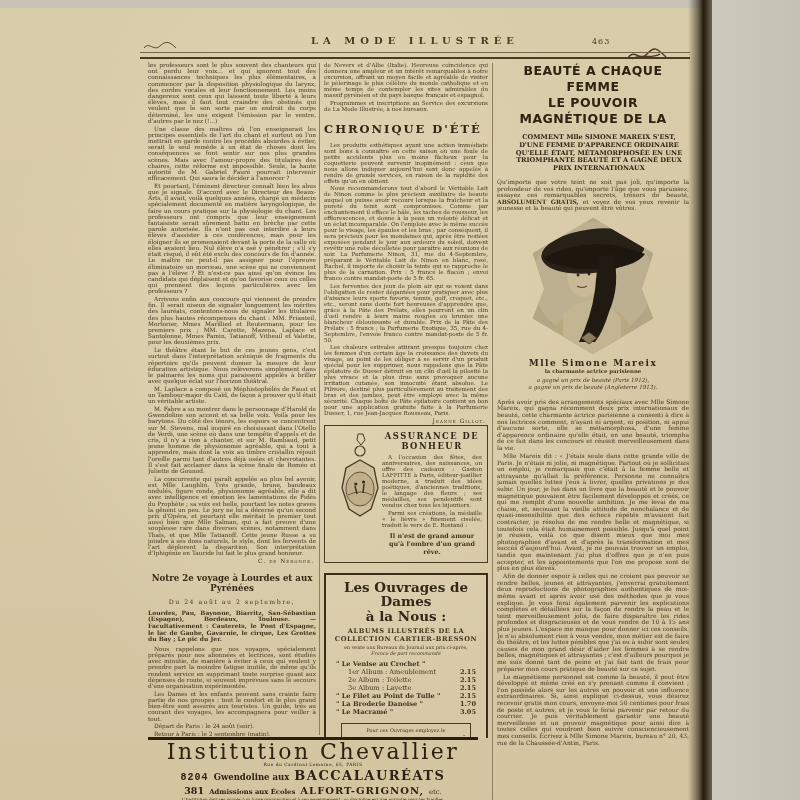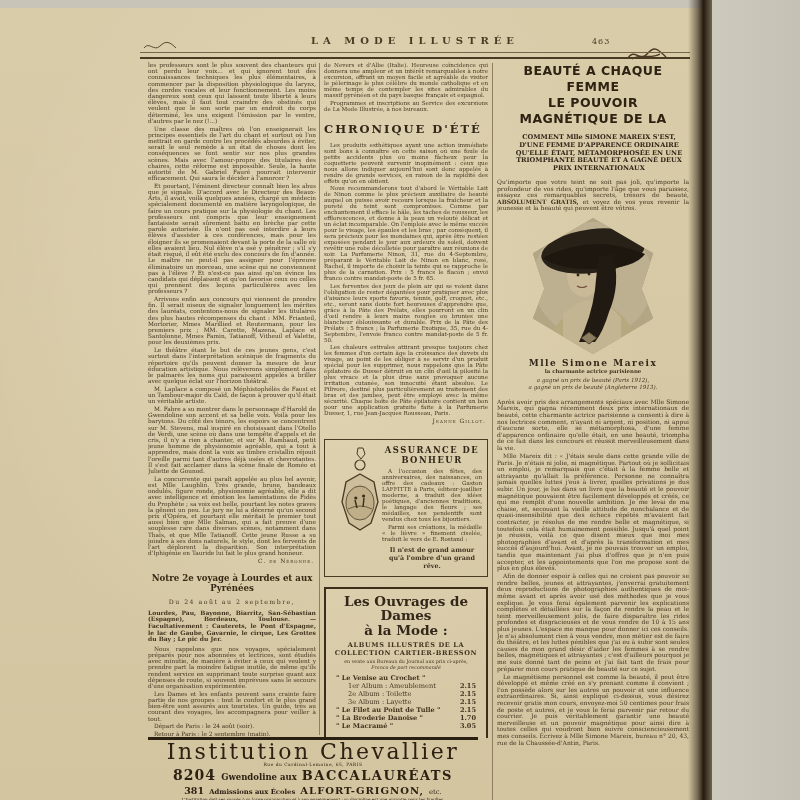--- a/index.html
+++ b/index.html
@@ -38,21 +38,21 @@
   .col p{margin:0 0 1.5px 0;text-align:justify;font-size:5.8px;line-height:6.2px;text-indent:6px;}
   .col p.noindent{text-indent:0;}
   .sig{text-align:right;font-size:5.9px;letter-spacing:1px;margin:1px 2px 0 0;font-variant:small-caps;}
   
   .voyage-title{font-size:8.6px;font-weight:bold;text-align:center;margin:9px 0 5px 0;color:#3327160;color:#352915;}
   .voyage-date{font-size:6.2px;text-align:center;letter-spacing:1.5px;margin-bottom:5px;}
   .voyage-itin{font-size:6px;font-weight:bold;text-align:justify;line-height:6.6px;margin-bottom:3px;}
   
   .chronique-title{font-size:11.5px;font-weight:bold;text-align:left;letter-spacing:2px;margin:10px 0 6px 0;color:#33271a;}
   .mid-flow p{font-size:5.6px;line-height:6px;}
-  .boxed{border:1.2px solid #4a3a24;margin-top:15px;padding:5px 5px 6px 16px;}
+  .boxed{border:1.2px solid #4a3a24;margin-top:1px;padding:5px 5px 6px 16px;}
   .assurance{display:flex;gap:3px;}
   .assurance-text{flex:1;}
   .assurance-title{font-size:8.4px;font-weight:bold;letter-spacing:1.5px;text-align:center;margin-bottom:3px;color:#33271a;}
   .assurance-text p{font-size:5.6px;line-height:6px;text-align:justify;margin:0 0 2px 0;text-indent:6px;}
   .quote{font-size:6.4px;font-weight:bold;text-align:center;margin-top:4px;line-height:8px;}
   .ouvrages{border:2.5px solid #3a2d1a;margin-top:10px;padding:5px 6px 7px 6px;background:rgba(255,248,228,0.08);}
   .ouvrages-title{font-size:13.5px;font-weight:bold;text-align:center;line-height:14.5px;color:#33271a;}
   .ouvrages-sub{font-size:6.6px;font-weight:bold;text-align:center;letter-spacing:0.6px;margin-top:4px;line-height:8px;}
   .ouvrages-note{font-size:4.8px;text-align:center;line-height:5.6px;margin-top:2px;}
   .ouvrages-note .it{font-style:italic;}
@@ -75,21 +75,21 @@
   .caption-name{font-size:9px;font-weight:bold;text-align:center;letter-spacing:1.5px;color:#33271a;}
   .caption-sub{font-size:5.4px;font-weight:bold;text-align:center;margin-bottom:3px;}
   .caption-line{font-size:5.6px;font-style:italic;text-align:center;line-height:7.4px;}
   .r-body{margin-top:7px;}
   
   .ad-rule{position:absolute;left:148px;top:729px;width:330px;height:2.5px;background:#2a2012;}
   .bottom-ad{position:absolute;left:148px;top:733px;width:330px;text-align:center;color:#2c2113;}
   .ad-name{font-size:22px;font-weight:normal;letter-spacing:2.5px;line-height:22px;}
   .ad-addr{font-size:4.4px;letter-spacing:0.5px;margin-top:-1px;}
   .ad-line1{margin-top:1px;line-height:13px;}
-  .ad-line1 .num{font-size:14px;font-weight:bold;letter-spacing:1px;}
+  .ad-line1 .num{font-size:10px;font-weight:bold;letter-spacing:1px;font-family:Liberation Mono, monospace;}
   .ad-line1 .txt{font-size:8.5px;font-weight:bold;}
   .ad-line1 .big{font-size:13px;font-weight:bold;letter-spacing:1.5px;}
   .ad-line2{line-height:9px;}
   .ad-line2 .num{font-size:9.5px;font-weight:bold;}
   .ad-line2 .txt{font-size:6.8px;font-weight:bold;}
   .ad-line2 .big{font-size:10px;font-weight:bold;letter-spacing:1px;}
   .ad-line2 .etc{font-size:6.8px;}
   .ad-fine{font-size:4.2px;line-height:4.8px;margin-top:1px;}
   .ad-footer{font-size:7px;font-weight:bold;letter-spacing:3px;margin-top:1px;}
 </style>
@@ -161,21 +161,21 @@
         <p>A l'occasion des fêtes, des anniversaires, des naissances, on offre des cadeaux : Gaston LAFFITTE à Paris, éditeur-joaillier moderne, a traduit des idées poétiques, d'anciennes traditions, le langage des fleurs ; ses médailles, ses pendentifs sont vendus chez tous les bijoutiers.</p>
         <p>Parmi ses créations, la médaille « le lièvre » finement ciselée, traduit le vers de E. Rostand :</p>
         <div class="quote">Il n'est de grand amour</div>
         <div class="quote" style="margin-top:0;">qu'à l'ombre d'un grand rêve.</div>
       </div>
     </div>
 
     <div class="ouvrages">
       <div class="ouvrages-title">
         <div>Les Ouvrages de Dames</div>
-        <div>à la Mode :</div>
+        <div>à la Nous :</div>
       </div>
       <div class="ouvrages-sub">
         <div>ALBUMS ILLUSTRÉS DE LA</div>
         <div>COLLECTION CARTIER-BRESSON</div>
       </div>
       <div class="ouvrages-note">
         <div>en vente aux Bureaux du Journal aux prix ci-après,</div>
         <div class="it">Franco de port recommandé</div>
       </div>
       <div class="ouvrage-rows">

